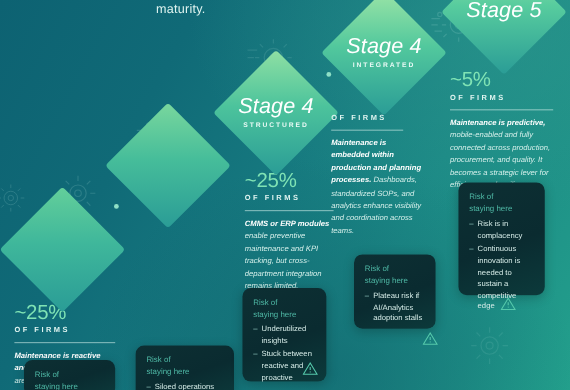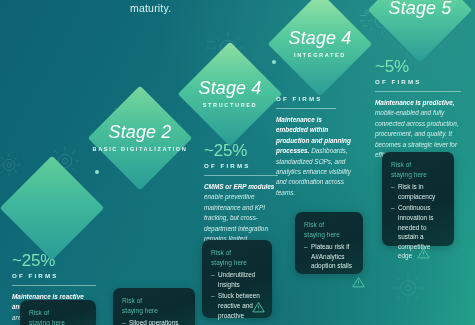--- a/index.html
+++ b/index.html
@@ -121,24 +121,20 @@
     <div class="rule"></div>
     <div class="desc">
       <b>Maintenance is reactive and unstructured.</b><span> Records are on paper or in spreadsheets, with no data standardization or process visibility.</span>
     </div>
   </div>
 </div>
 
 <div class="stage" style="left:92px; top:112px;">
   <div class="diamond">
     <div class="shape" style="background:linear-gradient(135deg,#79d79d 0%,#46bd9a 45%,#2a9c96 100%);"></div>
-    <div class="txt">
-      <div class="stage-title">Stage 2</div>
-      <div class="stage-sub">BASIC DIGITALIZATION</div>
-    </div>
   </div>
 </div>
 
 <div class="stage" style="left:182px; top:68px;">
   <div class="diamond">
     <div class="shape" style="background:linear-gradient(135deg,#8fe0a3 0%,#4cc39c 45%,#2a9c96 100%);"></div>
     <div class="txt">
       <div class="stage-title">Stage 4</div>
       <div class="stage-sub">STRUCTURED</div>
     </div>

